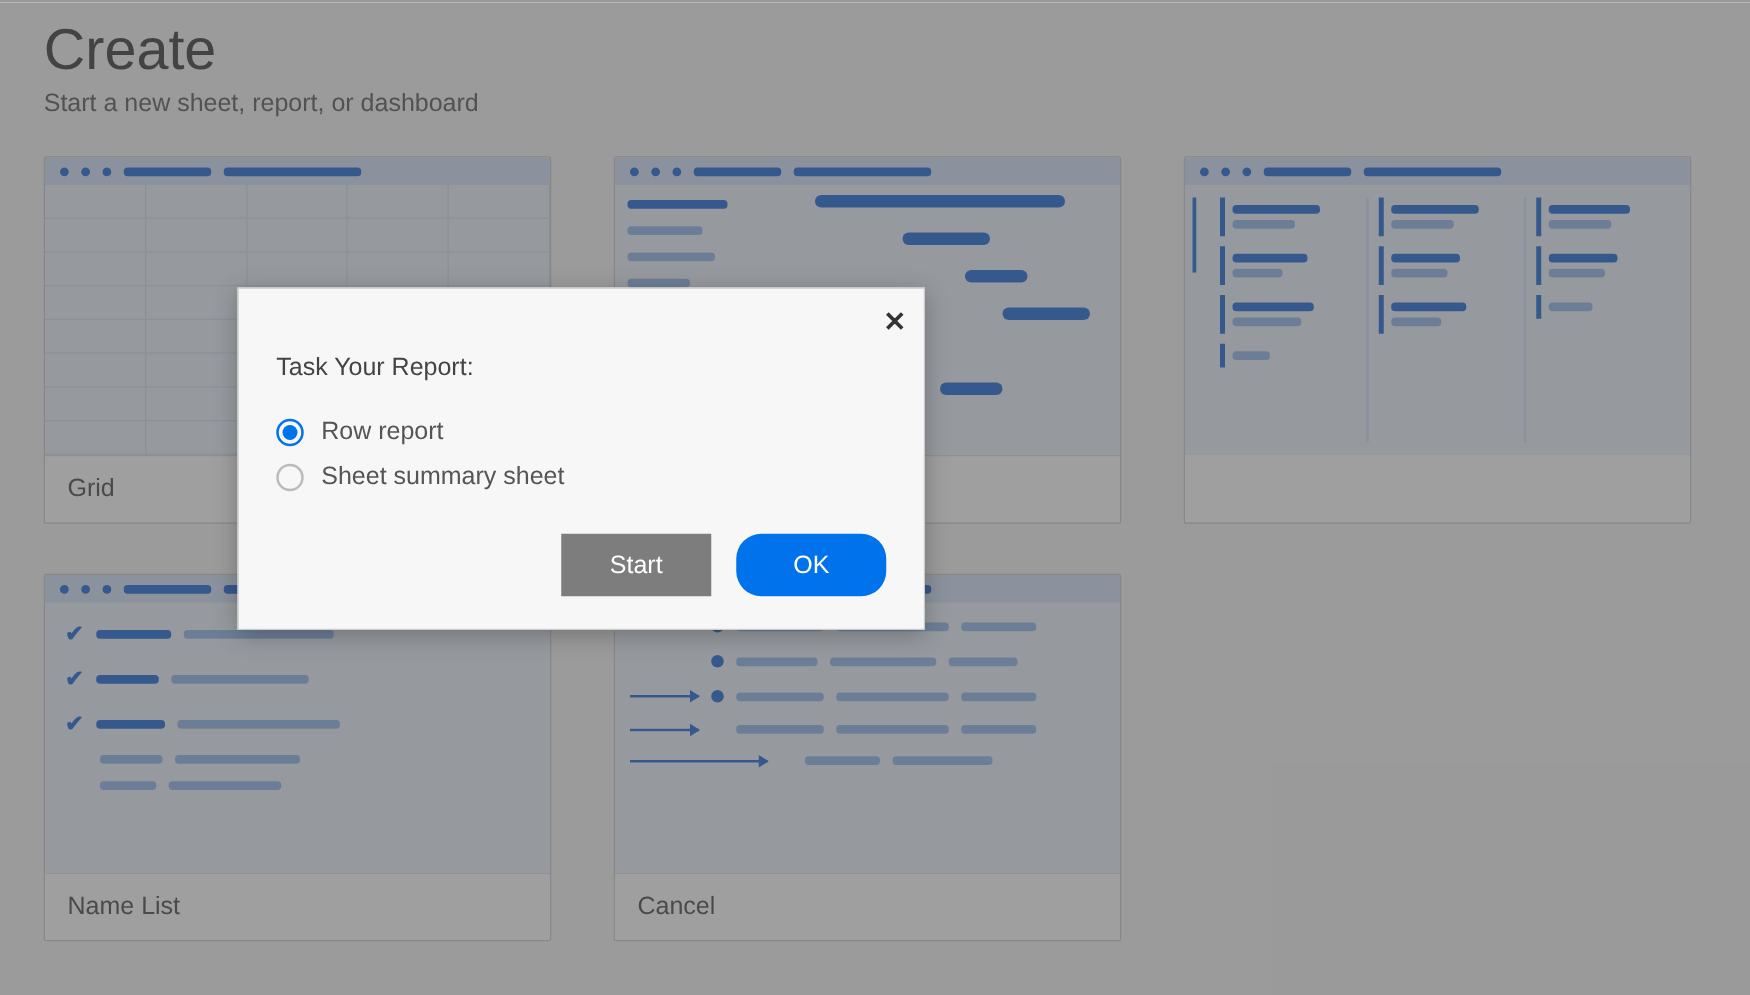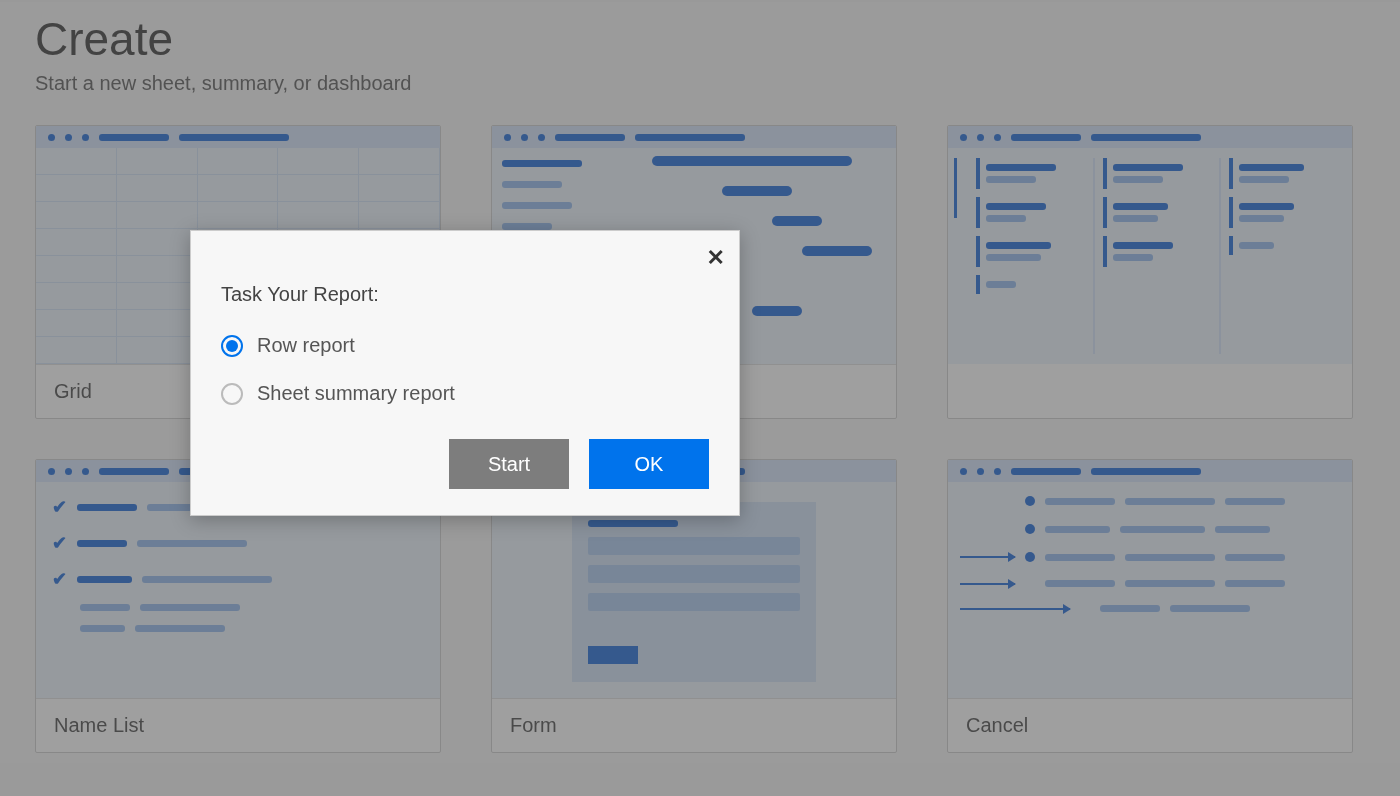--- a/index.html
+++ b/index.html
@@ -124,36 +124,36 @@
     font-size:22px; color:#333; cursor:pointer;
     background:none; border:none; font-weight:bold;
   }
   .dtitle { font-size:20px; color:#444; margin:28px 0 22px 0; font-weight:400; }
   .dinput {
     width:100%; height:56px;
     border:1px solid #bbb; background:#fff;
     font-size:20px; padding:0 14px; color:#222;
     font-family:inherit;
   }
-  .radios { margin-top:28px; display:flex; flex-direction:column; gap:25px; }
+  .radios { margin-top:28px; display:flex; flex-direction:column; gap:13px; }
   .radio { display:flex; align-items:center; gap:14px; font-size:20px; color:#555; cursor:pointer; }
   .rcircle { width:22px; height:22px; border-radius:50%; border:2px solid #bbb; display:flex; align-items:center; justify-content:center; }
   .rcircle.checked { border-color:#0073ec; }
   .rcircle.checked:after { content:''; width:12px; height:12px; border-radius:50%; background:#0073ec; }
   .dactions { display:flex; justify-content:flex-end; gap:20px; margin-top:34px; }
   .btn { min-width:120px; height:50px; border:none; font-size:20px; cursor:pointer; color:#fff; }
   .btn.cancel { background:#7d7d7d; }
-  .btn.ok { background:#0073ec; }
+  .btn.ok { background:#0073ec;border-radius:20px; }
 </style>
 </head>
 <body>
 
 <div class="page">
   <h1 class="page-title">Create</h1>
-  <div class="page-subtitle">Start a new sheet, summary, or dashboard</div>
+  <div class="page-subtitle">Start a new sheet, report, or dashboard</div>
 
   <div class="grid-wrap">
 
     <div class="template">
       <div class="thumb thgrid">
         <div class="tbar">
             <span class="dot"></span>
             <span class="dot"></span>
             <span class="dot"></span>
             <span class="bar" style="width:70px"></span>
@@ -345,39 +345,20 @@
           <div class="trow">
               <span style="width:18px"></span>
               <span class="barL" style="width:45px"></span>
               <span class="barL" style="width:90px"></span>
             </div>
         </div>
       </div>
       <div class="label">Name List</div>
     </div>
 
-    <div class="template">
-      <div class="thumb thform">
-        <div class="tbar">
-            <span class="dot"></span>
-            <span class="dot"></span>
-            <span class="dot"></span>
-            <span class="bar" style="width:70px"></span>
-            <span class="bar" style="width:110px"></span>
-          </div>
-        <div class="form-area">
-          <span class="bar" style="width:90px"></span>
-          <div class="finput"></div>
-          <div class="finput"></div>
-          <div class="finput"></div>
-          <div class="fbtn"></div>
-        </div>
-      </div>
-      <div class="label">Form</div>
-    </div>
 
     <div class="template">
       <div class="thumb threport">
         <div class="tbar">
             <span class="dot"></span>
             <span class="dot"></span>
             <span class="dot"></span>
             <span class="bar" style="width:70px"></span>
             <span class="bar" style="width:110px"></span>
           </div>
@@ -428,21 +409,21 @@
   <div class="dialog">
     <button class="close">✕</button>
     <div class="dtitle">Task Your Report:</div>
     <div class="radios">
       <label class="radio">
         <span class="rcircle checked"></span>
         <span>Row report</span>
       </label>
       <label class="radio">
         <span class="rcircle"></span>
-        <span>Sheet summary report</span>
+        <span>Sheet summary sheet</span>
       </label>
     </div>
     <div class="dactions">
       <button class="btn cancel">Start</button>
       <button class="btn ok">OK</button>
     </div>
   </div>
 </div>
 
 </body></html>

